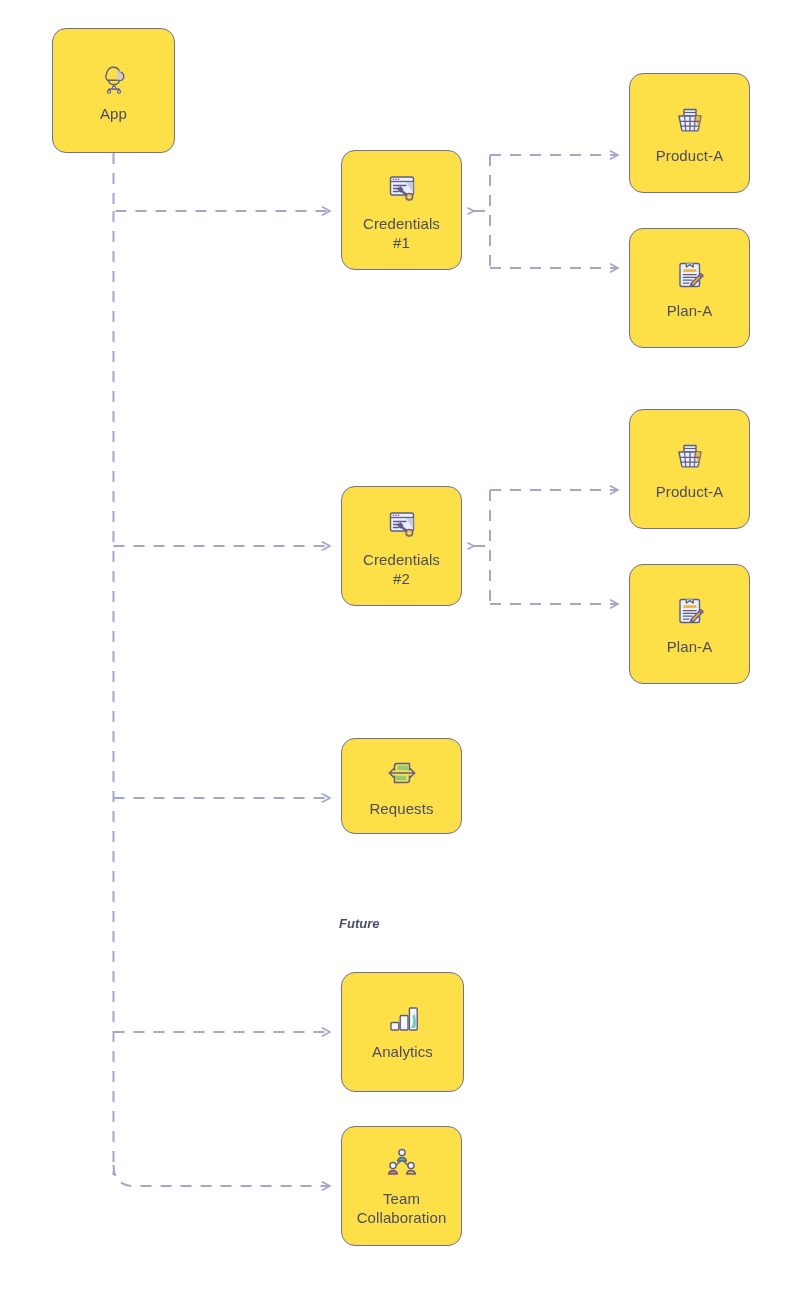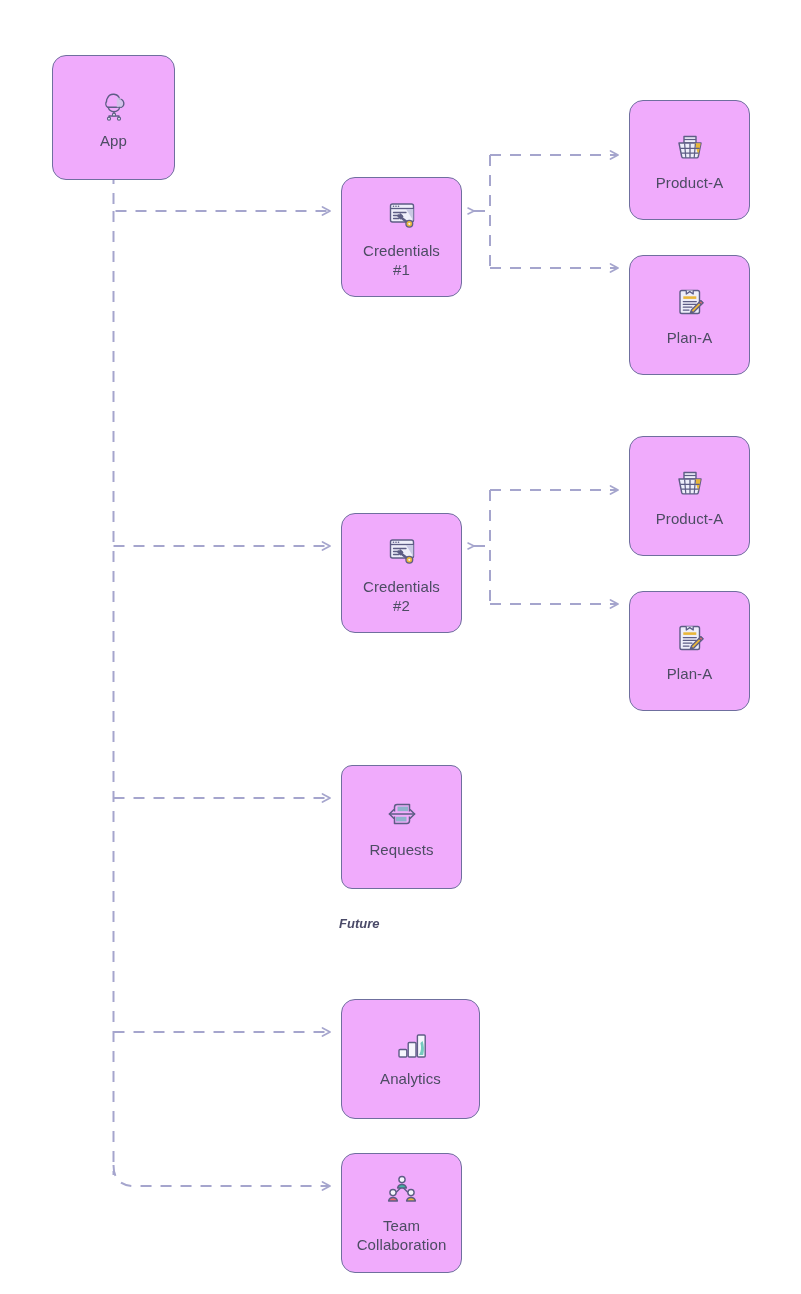--- a/index.html
+++ b/index.html
@@ -23,33 +23,32 @@
     position: absolute;
     left: 0;
     top: 0;
     width: 801px;
     height: 1294px;
     pointer-events: none;
   }
   .node {
     position: absolute;
     box-sizing: border-box;
-    background: #f0abfc;
+    background: #fde047;
     border: 1.6px solid #6f6f9e;
     border-radius: 14px;
     display: flex;
     flex-direction: column;
     align-items: center;
     justify-content: center;
     color: #4c4c63;
     font-size: 15px;
     line-height: 1.22;
     text-align: center;
     z-index: 2;
-    margin-top: 27px;
   }
   .node .icon {
     display: block;
     margin-bottom: 7px;
     line-height: 0;
   }
   .node .label {
     white-space: pre-line;
     padding: 0 4px;
     letter-spacing: .1px;
@@ -216,36 +215,36 @@
         <path d="M13.3,19.6 L26.3,19.6 M13.3,22.4 L26.3,22.4 M13.3,25.2 L22,25.2 M13.3,28 L19,28" stroke="#5d5d85" stroke-width="1.25" stroke-linecap="round"></path>
         <path d="M30.8,18.6 L33,20.8 L23.6,30.2 L20.2,31.4 L21.4,28 z" fill="#e8b63a" stroke="#5d5d85" stroke-width="1.3" stroke-linejoin="round"></path>
         <path d="M29.2,20.2 L31.4,22.4" stroke="#5d5d85" stroke-width="1.2"></path>
         <path d="M30.8,18.6 L33,20.8 L31.2,22.6 L29,20.4 z" fill="#e86a70" stroke="#5d5d85" stroke-width="1.2" stroke-linejoin="round"></path>
         <path d="M20.2,31.4 L21.4,28 L23,29.6 z" fill="#5d5d85"></path>
       </svg>
     </span>
     <span class="label">Plan-A</span>
   </div>
 
-  <div class="node" style="left:341px; top:738px; width:121px; height:124px;border-radius:11px;">
+  <div class="node" style="left:341px; top:738px; width:121px; height:96px;">
     <span class="icon">
       <svg width="40" height="40" viewBox="0 0 40 40">
         <path d="M12.5,17.5 L12.5,13.2 a2.6,2.6 0 0 1 2.6,-2.6 L27.5,10.6 L27.5,17.5" fill="none" stroke="#5d5d85" stroke-width="1.5" stroke-linejoin="round"></path>
         <path d="M15.5,12.6 L26,12.6 L26,17.2 L15.5,17.2 z" fill="#3fb8a4" opacity=".55"></path>
         <path d="M27.5,22.5 L27.5,26.8 a2.6,2.6 0 0 1 -2.6,2.6 L12.5,29.4 L12.5,22.5" fill="none" stroke="#5d5d85" stroke-width="1.5" stroke-linejoin="round"></path>
         <path d="M14,22.8 L24.5,22.8 L24.5,27.4 L14,27.4 z" fill="#3fb8a4" opacity=".55"></path>
         <path d="M7.5,20 L32.5,20" stroke="#5d5d85" stroke-width="1.6" stroke-linecap="round"></path>
         <path d="M28.3,15.8 L32.6,20 L28.3,24.2" fill="none" stroke="#5d5d85" stroke-width="1.5" stroke-linecap="round" stroke-linejoin="round"></path>
         <path d="M11.7,15.8 L7.4,20 L11.7,24.2" fill="none" stroke="#5d5d85" stroke-width="1.5" stroke-linecap="round" stroke-linejoin="round"></path>
       </svg>
     </span>
     <span class="label">Requests</span>
   </div>
 
-  <div class="node" style="left:341px; top:972px; width:139px; height:120px;text-align:right;">
+  <div class="node" style="left:341px; top:972px; width:123px; height:120px;text-align:right;">
     <span class="icon">
       <svg width="40" height="34" viewBox="0 0 40 34">
         <rect x="8" y="20.5" width="7.8" height="7.5" rx="1.1" fill="#f5f5fc" stroke="#5d5d85" stroke-width="1.4"></rect>
         <rect x="17.2" y="13.5" width="7.8" height="14.5" rx="1.1" fill="#f5f5fc" stroke="#5d5d85" stroke-width="1.4"></rect>
         <rect x="26.4" y="6" width="7.8" height="22" rx="1.1" fill="#f5f5fc" stroke="#5d5d85" stroke-width="1.4"></rect>
         <path d="M31.6,12 a7,14 0 0 1 0.6,14 L28,26 a9,12 0 0 0 1.4,-12 z" fill="#3fb8a4" opacity=".7"></path>
       </svg>
     </span>
     <span class="label">Analytics</span>
   </div>

